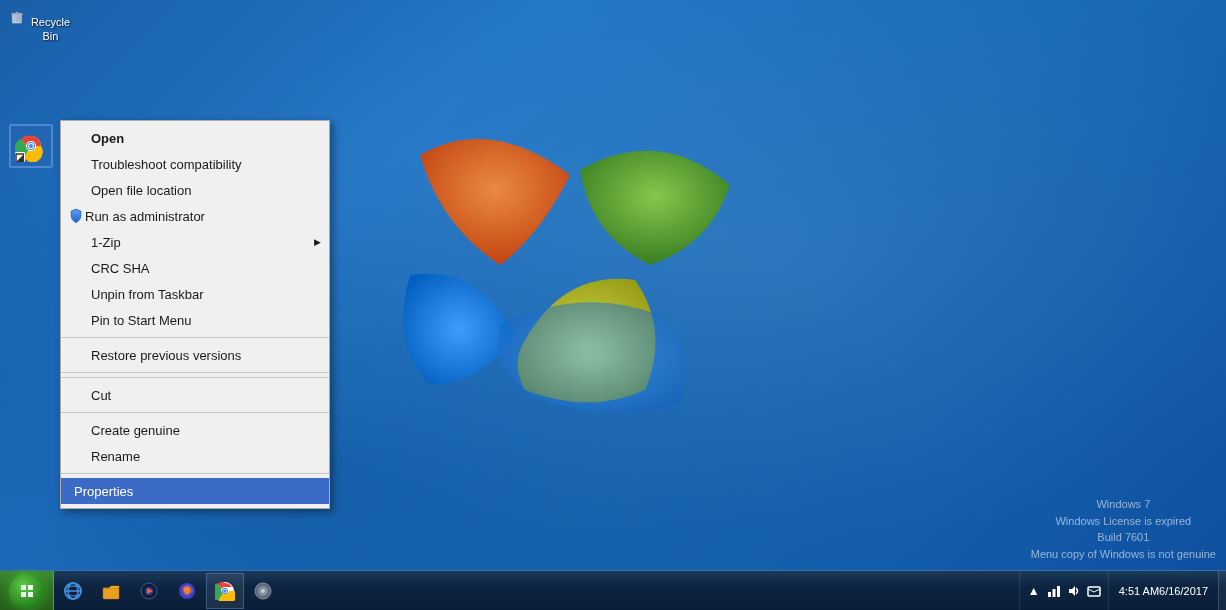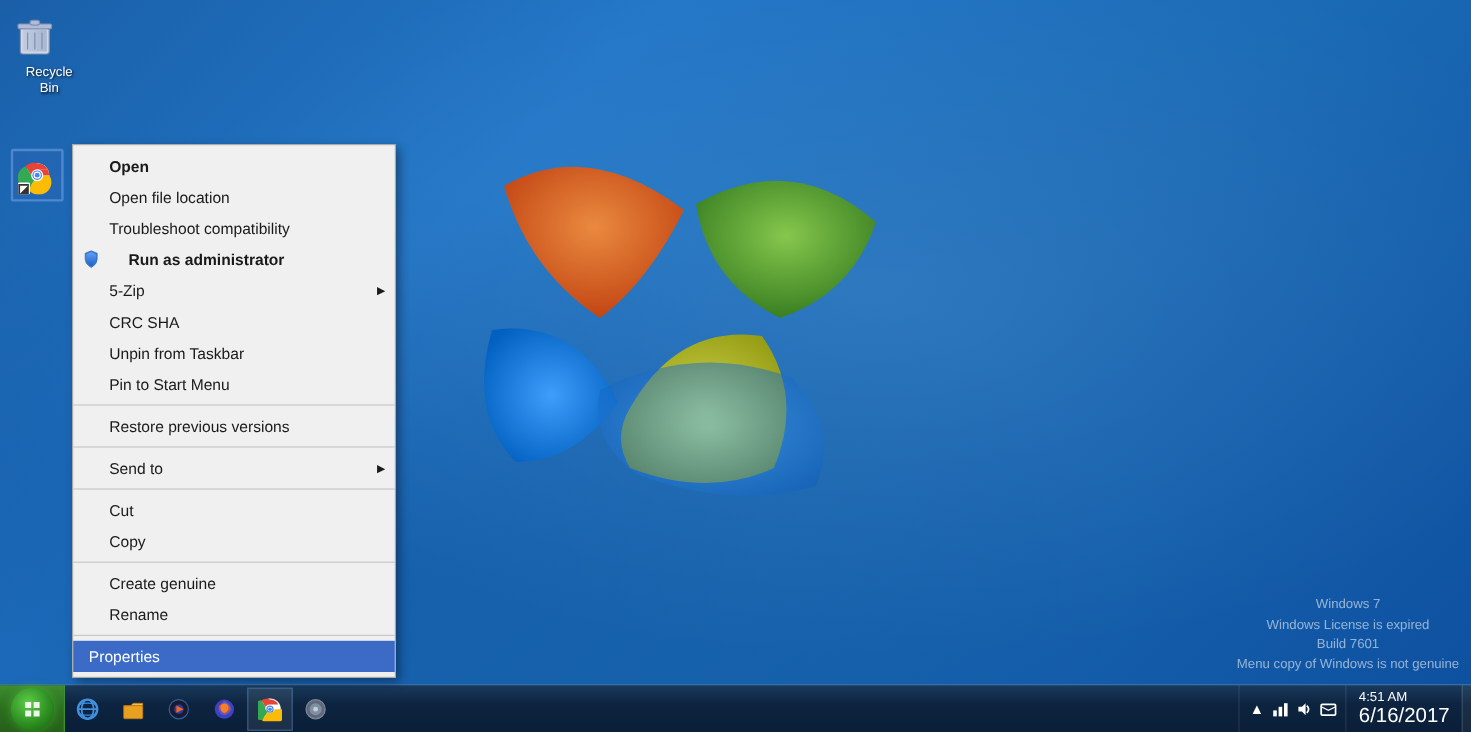--- a/index.html
+++ b/index.html
@@ -93,37 +93,37 @@
       display: flex;
       align-items: center;
       gap: 4px;
       padding: 0 6px;
       height: 40px;
       border-left: 1px solid rgba(255,255,255,0.1);
     }
 
     #clock-area {
       display: flex;
-      flex-direction: column;
+      align-items: center;
       justify-content: center;
       padding: 0 10px;
       height: 40px;
       border-left: 1px solid rgba(255,255,255,0.1);
       cursor: pointer;
     }
 
     #clock-time {
       color: white;
       font-size: 11px;
       font-weight: 500;
     }
 
     #clock-date {
       color: white;
-      font-size: 17px;
+      font-size: 11px;
     }
 
     #show-desktop {
       width: 8px;
       height: 40px;
       background: rgba(255,255,255,0.05);
       border-left: 1px solid rgba(255,255,255,0.15);
       cursor: pointer;
     }
 
@@ -136,21 +136,22 @@
       color: rgba(255,255,255,0.55);
       font-size: 11px;
       line-height: 1.5;
     }
 
     
     .desktop-icon {
       position: absolute;
       width: 72px;
       display: flex;
-      flex-direction: column;
+      flex-direction: row;
+      align-items: center;
       gap: 3px;
       cursor: pointer;
       padding: 4px;
     }
 
     .icon-img {
       width: 40px;
       height: 40px;
     }
 
@@ -333,66 +334,60 @@
       </svg>
     </div>
   </div>
 
   <div id="context-menu">
 
     <div class="menu-item bold">
       <span>Open</span>
     </div>
     <div class="menu-item">
+      <span>Troubleshoot compatibility</span>
+    </div>
+    <div class="menu-item">
       <span>Open file location</span>
     </div>
-    <div class="menu-item">
-      <span>Troubleshoot compatibility</span>
-    </div>
-    <div class="menu-item" style="padding-left:46px;font-weight:bold;">
+    <div class="menu-item" style="padding-left:24px;">
       <span class="menu-item-icon">
         <svg width="16" height="16" viewBox="0 0 16 16" xmlns="http://www.w3.org/2000/svg">
           <path d="M8,1 L13,3 L13,8 Q13,12 8,15 Q3,12 3,8 L3,3 Z" fill="#4080d0" stroke="#2060b0" stroke-width="0.5"></path>
           <path d="M8,2 L12,4 L12,8 Q12,11 8,14 Q4,11 4,8 L4,4 Z" fill="url(#shield-g)"></path>
           <defs>
             <linearGradient id="shield-g" x1="0" y1="0" x2="0" y2="1">
               <stop offset="0%" stop-color="#60a0ff"></stop>
               <stop offset="100%" stop-color="#2060c0"></stop>
             </linearGradient>
           </defs>
         </svg>
       </span>
       <span>Run as administrator</span>
     </div>
     <div class="menu-item has-arrow">
-      <span>5-Zip</span>
+      <span>1-Zip</span>
     </div>
     <div class="menu-item">
       <span>CRC SHA</span>
     </div>
     <div class="menu-item">
       <span>Unpin from Taskbar</span>
     </div>
     <div class="menu-item">
       <span>Pin to Start Menu</span>
     </div>
     <div class="menu-separator"></div>
     <div class="menu-item">
       <span>Restore previous versions</span>
     </div>
     <div class="menu-separator"></div>
-    <div class="menu-item has-arrow">
-      <span>Send to</span>
-    </div>
     <div class="menu-separator"></div>
     <div class="menu-item">
       <span>Cut</span>
-    </div>
-    <div class="menu-item">
-      <span>Copy</span>
     </div>
     <div class="menu-separator"></div>
     <div class="menu-item">
       <span>Create genuine</span>
     </div>
     <div class="menu-item">
       <span>Rename</span>
     </div>
     <div class="menu-separator"></div>
     <div class="menu-item highlighted">

